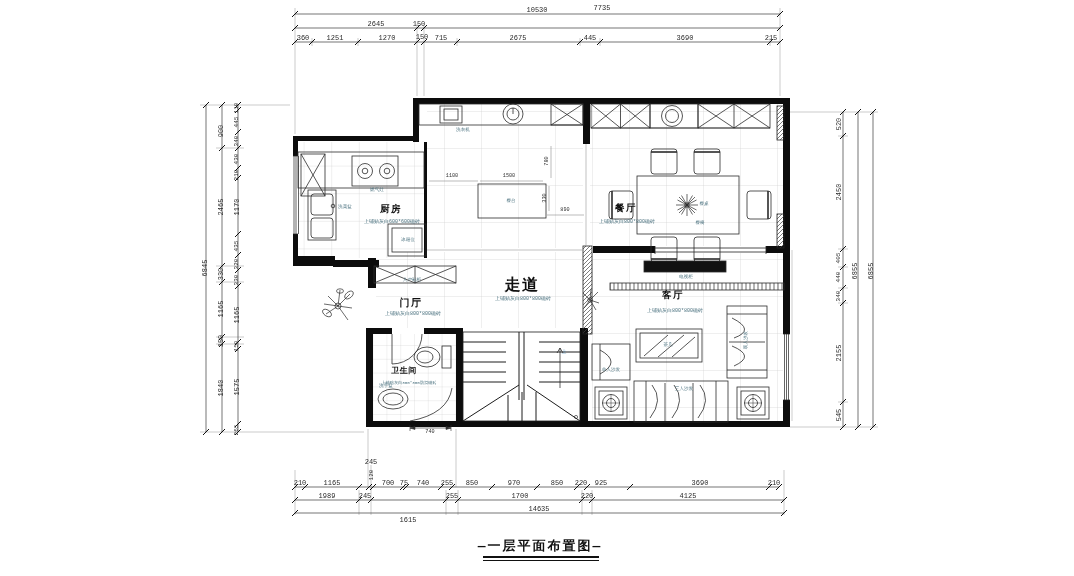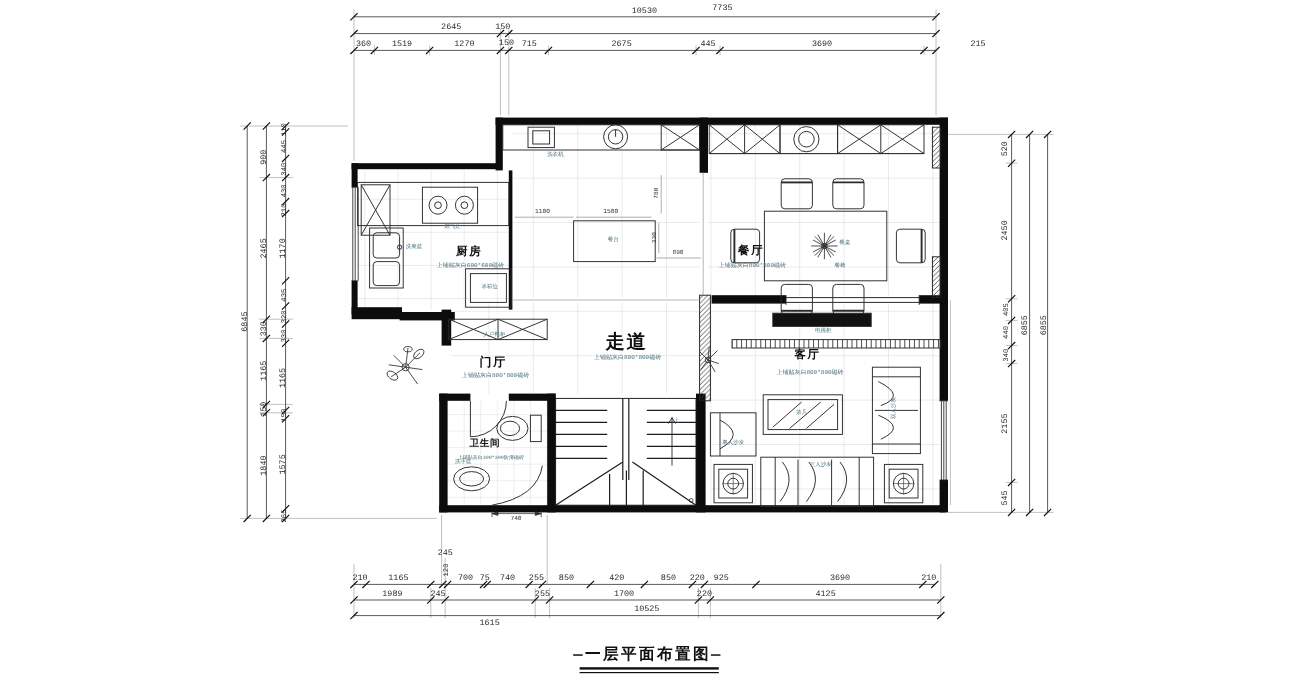--- a/index.html
+++ b/index.html
@@ -261,52 +261,52 @@
       <circle cx="590" cy="300" r="2.3"></circle>
     </g>
   </g>
 </svg>
 
 <span class="lbl d" style="left:537px;top:10px">10530</span>
 <span class="lbl d" style="left:376px;top:24px">2645</span>
 <span class="lbl d" style="left:419px;top:24px">150</span>
 <span class="lbl d" style="left:602px;top:8px">7735</span>
 <span class="lbl d" style="left:303px;top:38px">360</span>
-<span class="lbl d" style="left:335px;top:38px">1519</span>
+<span class="lbl d" style="left:335px;top:38px">1251</span>
 <span class="lbl d" style="left:387px;top:38px">1270</span>
 <span class="lbl d" style="left:422px;top:37px">150</span>
 <span class="lbl d" style="left:441px;top:38px">715</span>
 <span class="lbl d" style="left:518px;top:38px">2675</span>
 <span class="lbl d" style="left:590px;top:38px">445</span>
 <span class="lbl d" style="left:685px;top:38px">3690</span>
-<span class="lbl d" style="left:815px;top:38px">215</span>
+<span class="lbl d" style="left:771px;top:38px">215</span>
 
 <span class="lbl d" style="left:371px;top:462px">245</span>
 <span class="lbl d lv" style="left:372px;top:475px;font-size:6px">120</span>
 <span class="lbl d" style="left:300px;top:483px">210</span>
 <span class="lbl d" style="left:332px;top:483px">1165</span>
 <span class="lbl d" style="left:388px;top:483px">700</span>
 <span class="lbl d" style="left:404px;top:483px">75</span>
 <span class="lbl d" style="left:423px;top:483px">740</span>
 <span class="lbl d" style="left:447px;top:483px">255</span>
 <span class="lbl d" style="left:472px;top:483px">850</span>
-<span class="lbl d" style="left:514px;top:483px">420</span>
+<span class="lbl d" style="left:514px;top:483px">970</span>
 <span class="lbl d" style="left:557px;top:483px">850</span>
 <span class="lbl d" style="left:581px;top:483px">220</span>
 <span class="lbl d" style="left:601px;top:483px">925</span>
 <span class="lbl d" style="left:700px;top:483px">3690</span>
 <span class="lbl d" style="left:774px;top:483px">210</span>
 <span class="lbl d" style="left:327px;top:496px">1989</span>
 <span class="lbl d" style="left:365px;top:496px">245</span>
 <span class="lbl d" style="left:408px;top:520px">1615</span>
 <span class="lbl d" style="left:452px;top:496px">255</span>
 <span class="lbl d" style="left:520px;top:496px">1700</span>
 <span class="lbl d" style="left:587px;top:496px">220</span>
 <span class="lbl d" style="left:688px;top:496px">4125</span>
-<span class="lbl d" style="left:539px;top:509px">10525</span>
+<span class="lbl d" style="left:539px;top:509px">14635</span>
 
 <span class="lbl d lv" style="left:205px;top:268px">6845</span>
 <span class="lbl d lv" style="left:221px;top:131px">900</span>
 <span class="lbl d lv" style="left:221px;top:207px">2465</span>
 <span class="lbl d lv" style="left:221px;top:274px">330</span>
 <span class="lbl d lv" style="left:221px;top:309px">1165</span>
 <span class="lbl d lv" style="left:221px;top:341px">150</span>
 <span class="lbl d lv" style="left:221px;top:388px">1840</span>
 <span class="lbl d lv" style="left:237px;top:108px;font-size:6px">110</span>
 <span class="lbl d lv" style="left:237px;top:122px;font-size:6px">445</span>

